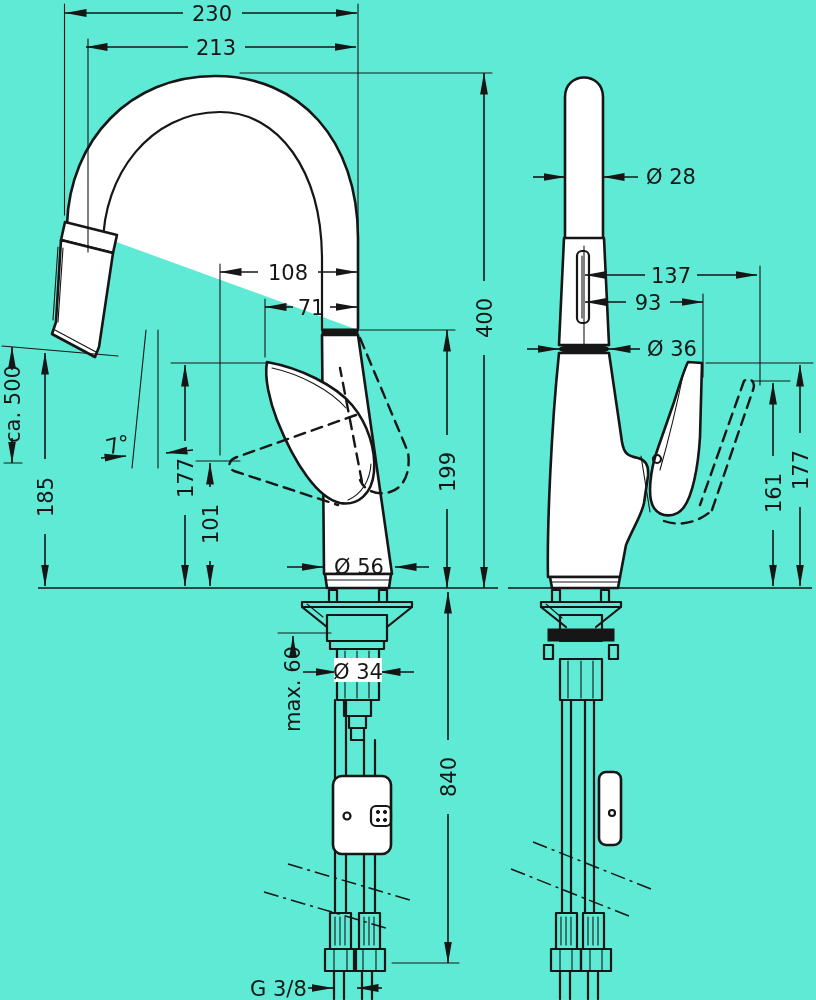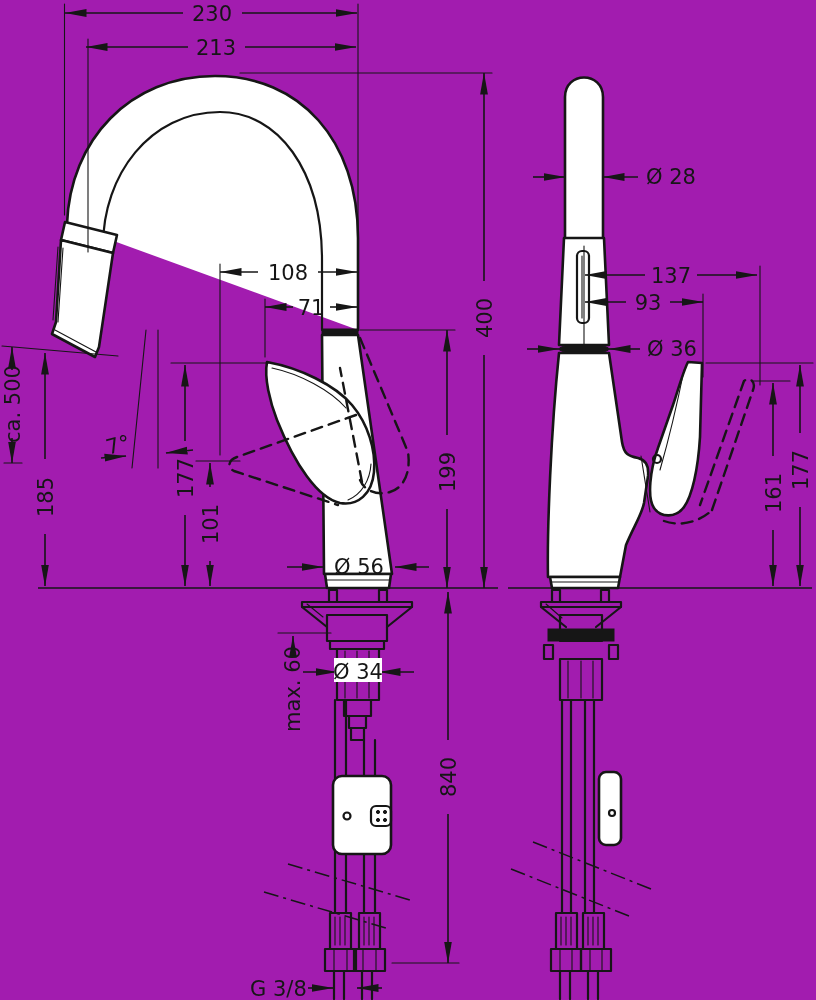--- a/index.html
+++ b/index.html
@@ -1,16 +1,16 @@
 <!DOCTYPE html>
 <html><head>
 <meta charset="utf-8">
 <style>
   html,body{margin:0;padding:0;background:#fff;}
-  .stage{width:816px;height:1000px;background:#a21caf;position:relative;overflow:hidden;}
+  .stage{width:816px;height:1000px;background:#5eead4;position:relative;overflow:hidden;}
   svg{display:block;}
   
   .o{fill:#fff;stroke:#161616;stroke-width:2.6;stroke-linejoin:round;stroke-linecap:round;}
   .o2{fill:none;stroke:#161616;stroke-width:2.2;stroke-linejoin:round;stroke-linecap:round;}
   .fillb{fill:#161616;stroke:#161616;stroke-width:1;}
   .th{fill:none;stroke:#161616;stroke-width:1.1;stroke-linecap:round;}
   .dim{fill:none;stroke:#161616;stroke-width:1.6;stroke-linecap:butt;}
   .dash{fill:none;stroke:#161616;stroke-width:2.4;stroke-dasharray:11 7;stroke-linecap:round;stroke-linejoin:round;}
   .dd{fill:none;stroke:#161616;stroke-width:1.5;stroke-dasharray:15 5 3 5;}
   text{font-family:"DejaVu Sans","Liberation Sans",sans-serif;font-size:21px;fill:#161616;}

